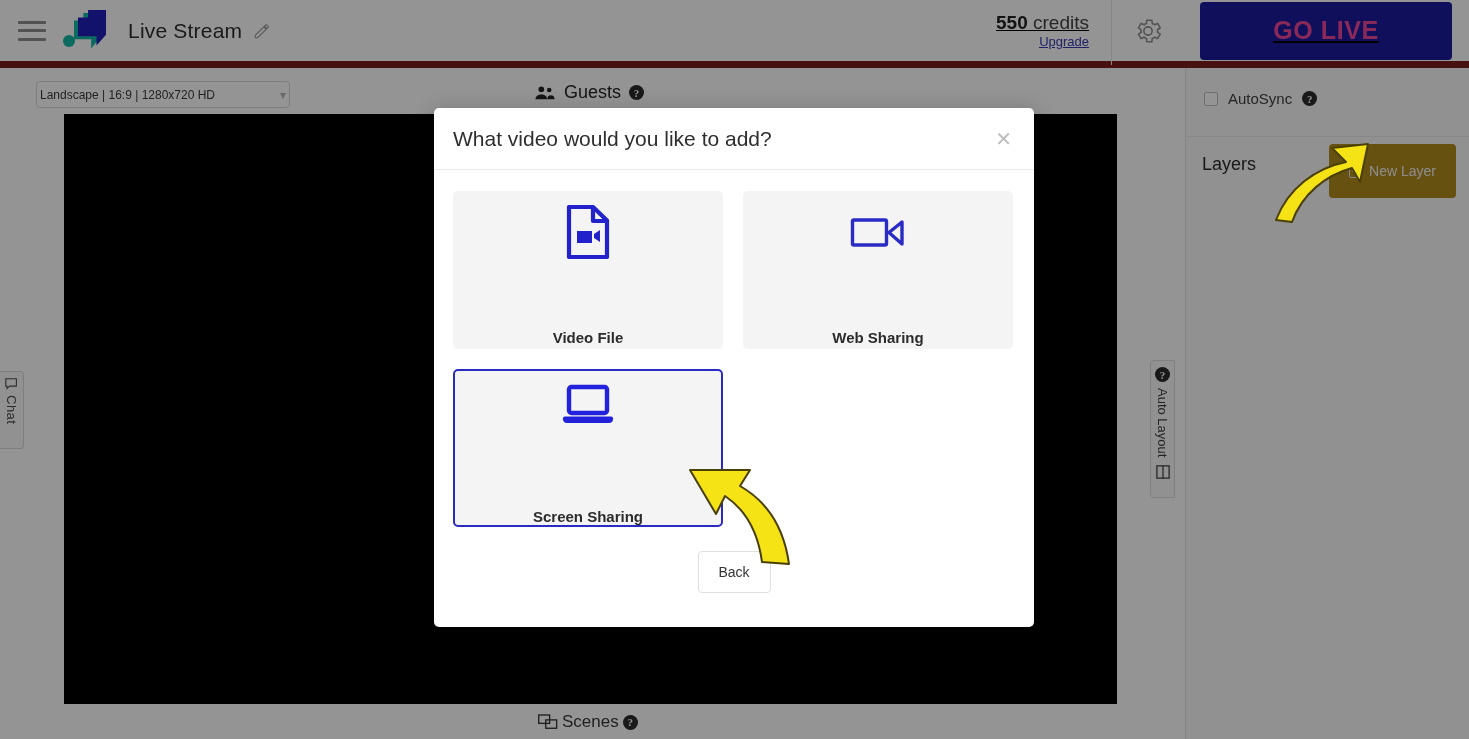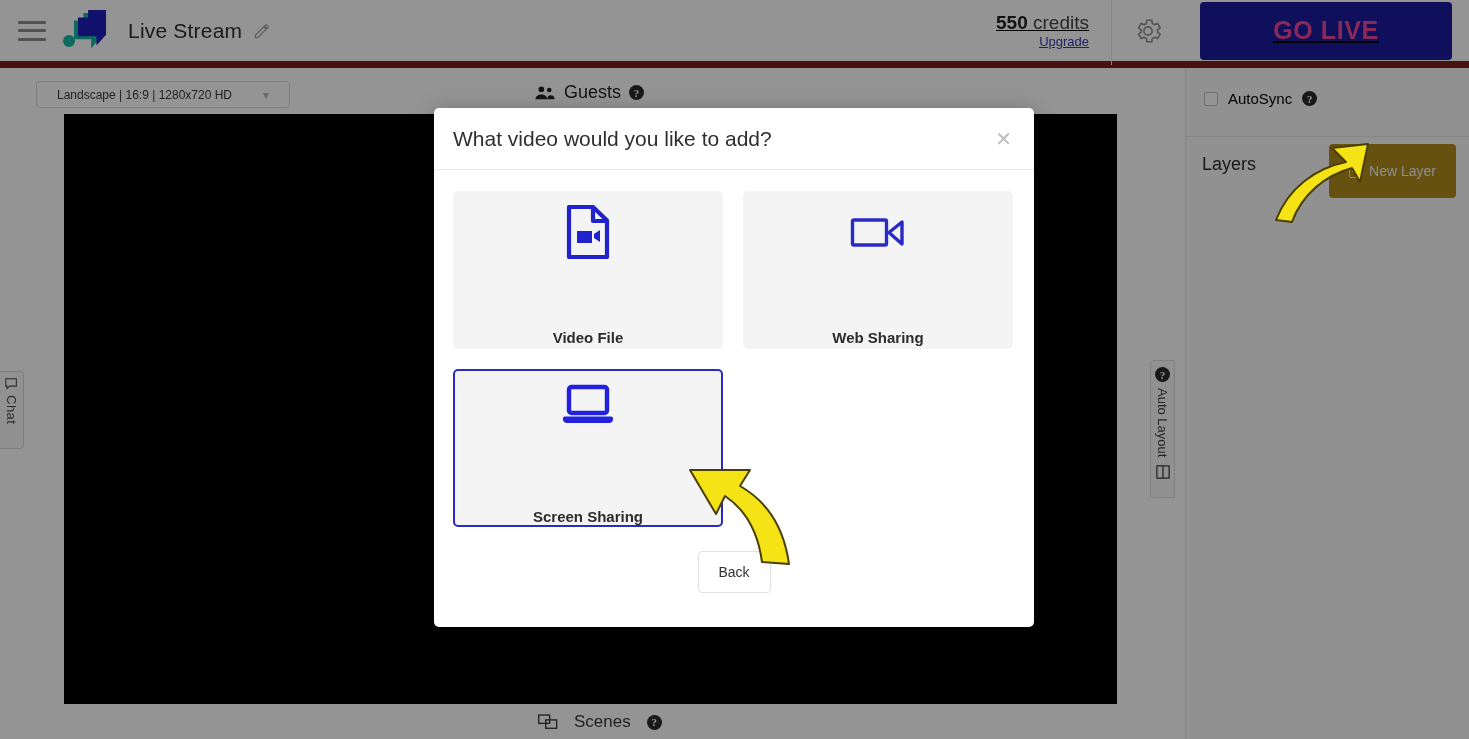--- a/index.html
+++ b/index.html
@@ -45,30 +45,30 @@
     background: #1a1a9e; color: #ec4899; border-radius: 4px;
     display: flex; align-items: center; justify-content: center;
     font-size: 25px; font-weight: bold; letter-spacing: .6px; cursor: pointer;
   }
 
   
   .subbar { position: absolute; left: 0; top: 68px; width: 1185px; height: 46px; background: #fff; }
   .format-select {
     position: absolute; left: 36px; top: 81px; width: 254px; height: 27px;
     border: 1px solid #d8d8d8; border-radius: 4px; background: #fff;
-    display: flex; align-items: center; padding: 0 20px; font-size: 12px; color: #3a3a3a; cursor: pointer;
+    display: flex; align-items: center; padding: 0 3px; font-size: 12px; color: #3a3a3a; cursor: pointer;
   }
   .format-select .chev { margin-left: auto; color: #b5b5b5; font-size: 12px; }
 
   .guests-label {
     position: absolute; left: 534px; top: 82px; display: flex; align-items: center; gap: 8px;
     font-size: 18px; color: #262626; cursor: pointer;
   }
   .scenes-label {
-    position: absolute; left: 538px; top: 712px; display: flex; align-items: center; gap: 16px;
+    position: absolute; left: 538px; top: 712px; display: flex; align-items: center; gap: 4px;
     font-size: 17px; color: #3a3a3a; cursor: pointer;
   }
   .help-dot {
     width: 15px; height: 15px; border-radius: 50%; background: #2b2b2b; color: #fff;
     font-size: 11px; font-weight: bold; display: inline-flex; align-items: center; justify-content: center;
     font-family: "Liberation Serif", serif; cursor: pointer;
   }
 
   
   .canvas-area { position: absolute; left: 0; top: 114px; width: 1185px; height: 590px; background: #fff; }
@@ -95,21 +95,21 @@
 
   
   .right-panel {
     position: absolute; left: 1185px; top: 68px; width: 284px; height: 671px;
     background: #fafafa; border-left: 1px solid #e6e6e6;
   }
   .autosync-row {
     position: absolute; left: 18px; top: 22px; display: flex; align-items: center; gap: 10px;
   }
   .checkbox { width: 14px; height: 14px; border: 1px solid #bdbdbd; border-radius: 2px; background: #fff; cursor: pointer; }
-  .autosync-label { font-size: 15px; color: #000000; }
+  .autosync-label { font-size: 15px; color: #404040; }
   .panel-divider { position: absolute; left: 0; top: 68px; width: 284px; height: 1px; background: #e8e8e8; }
 
   .layers-row { position: absolute; left: 0; top: 76px; width: 284px; height: 42px; }
   .layers-label { position: absolute; left: 16px; top: 10px; font-size: 18px; color: #2c2c2c; }
   .new-layer-btn {
     position: absolute; left: 143px; top: 0px; width: 127px; height: 54px;
     background: #b28c1d; border-radius: 4px; color: #f2f2f2;
     display: flex; align-items: center; justify-content: center; gap: 7px;
     font-size: 14px; cursor: pointer;
   }

